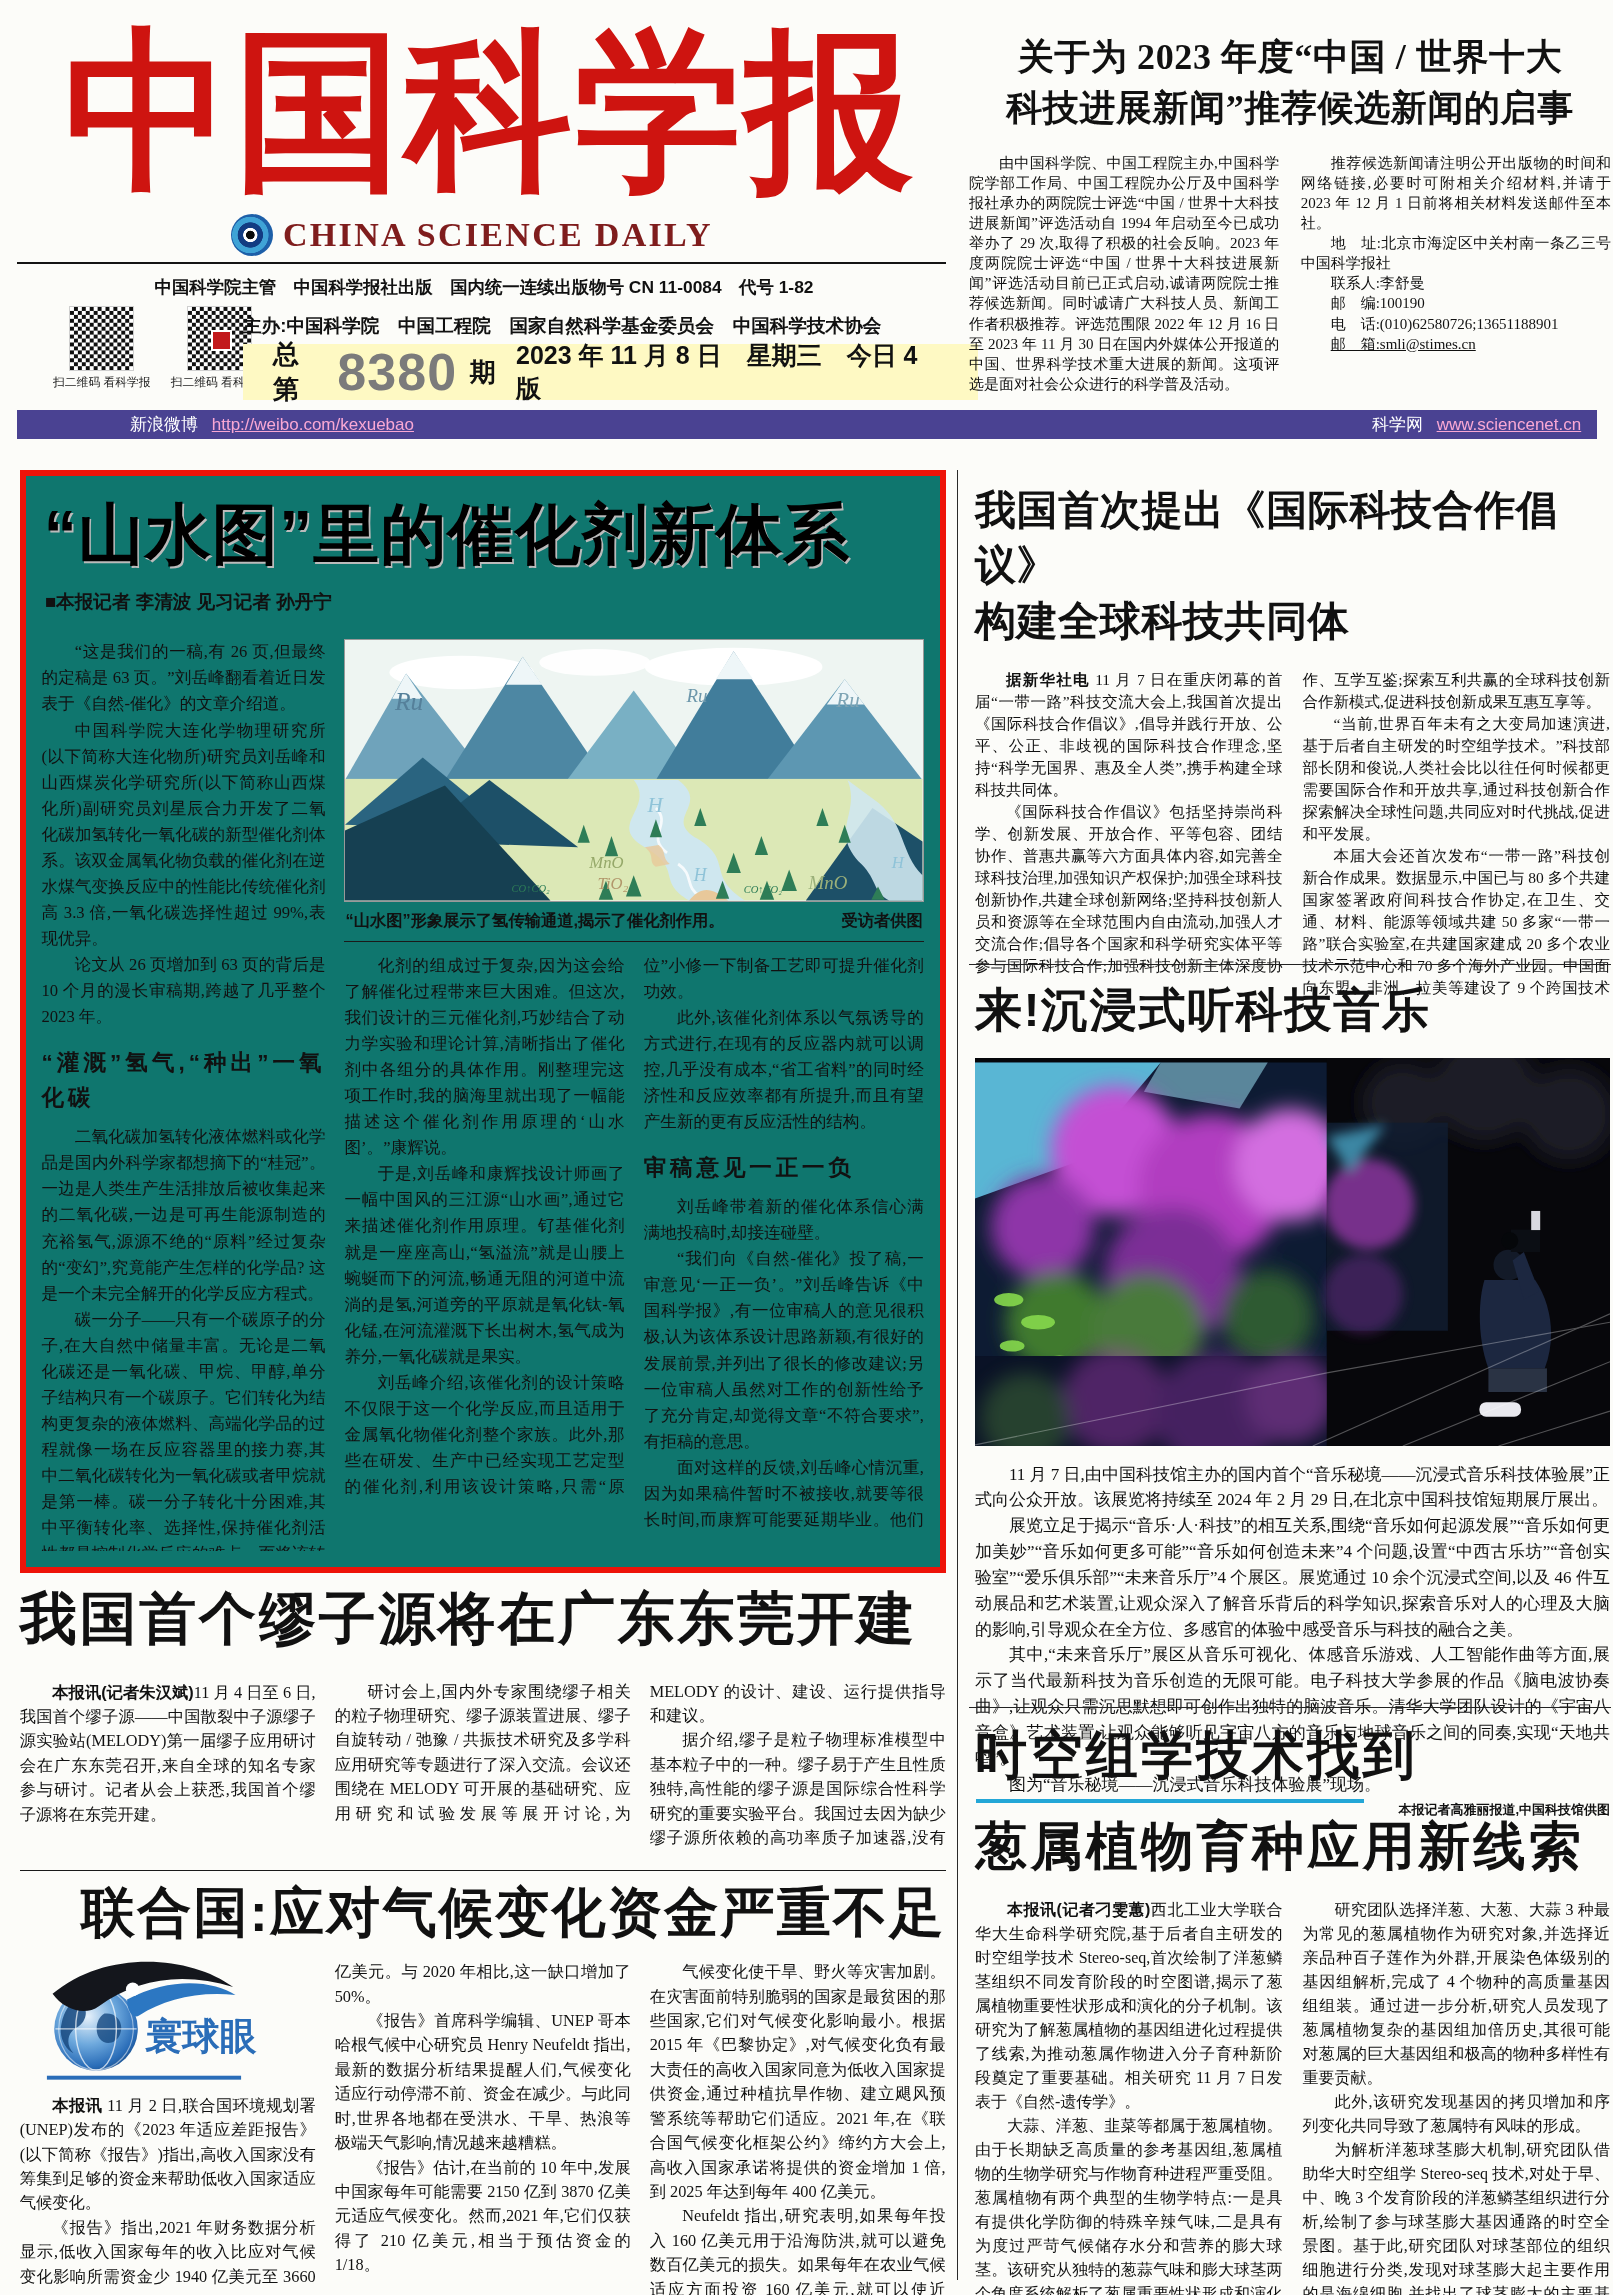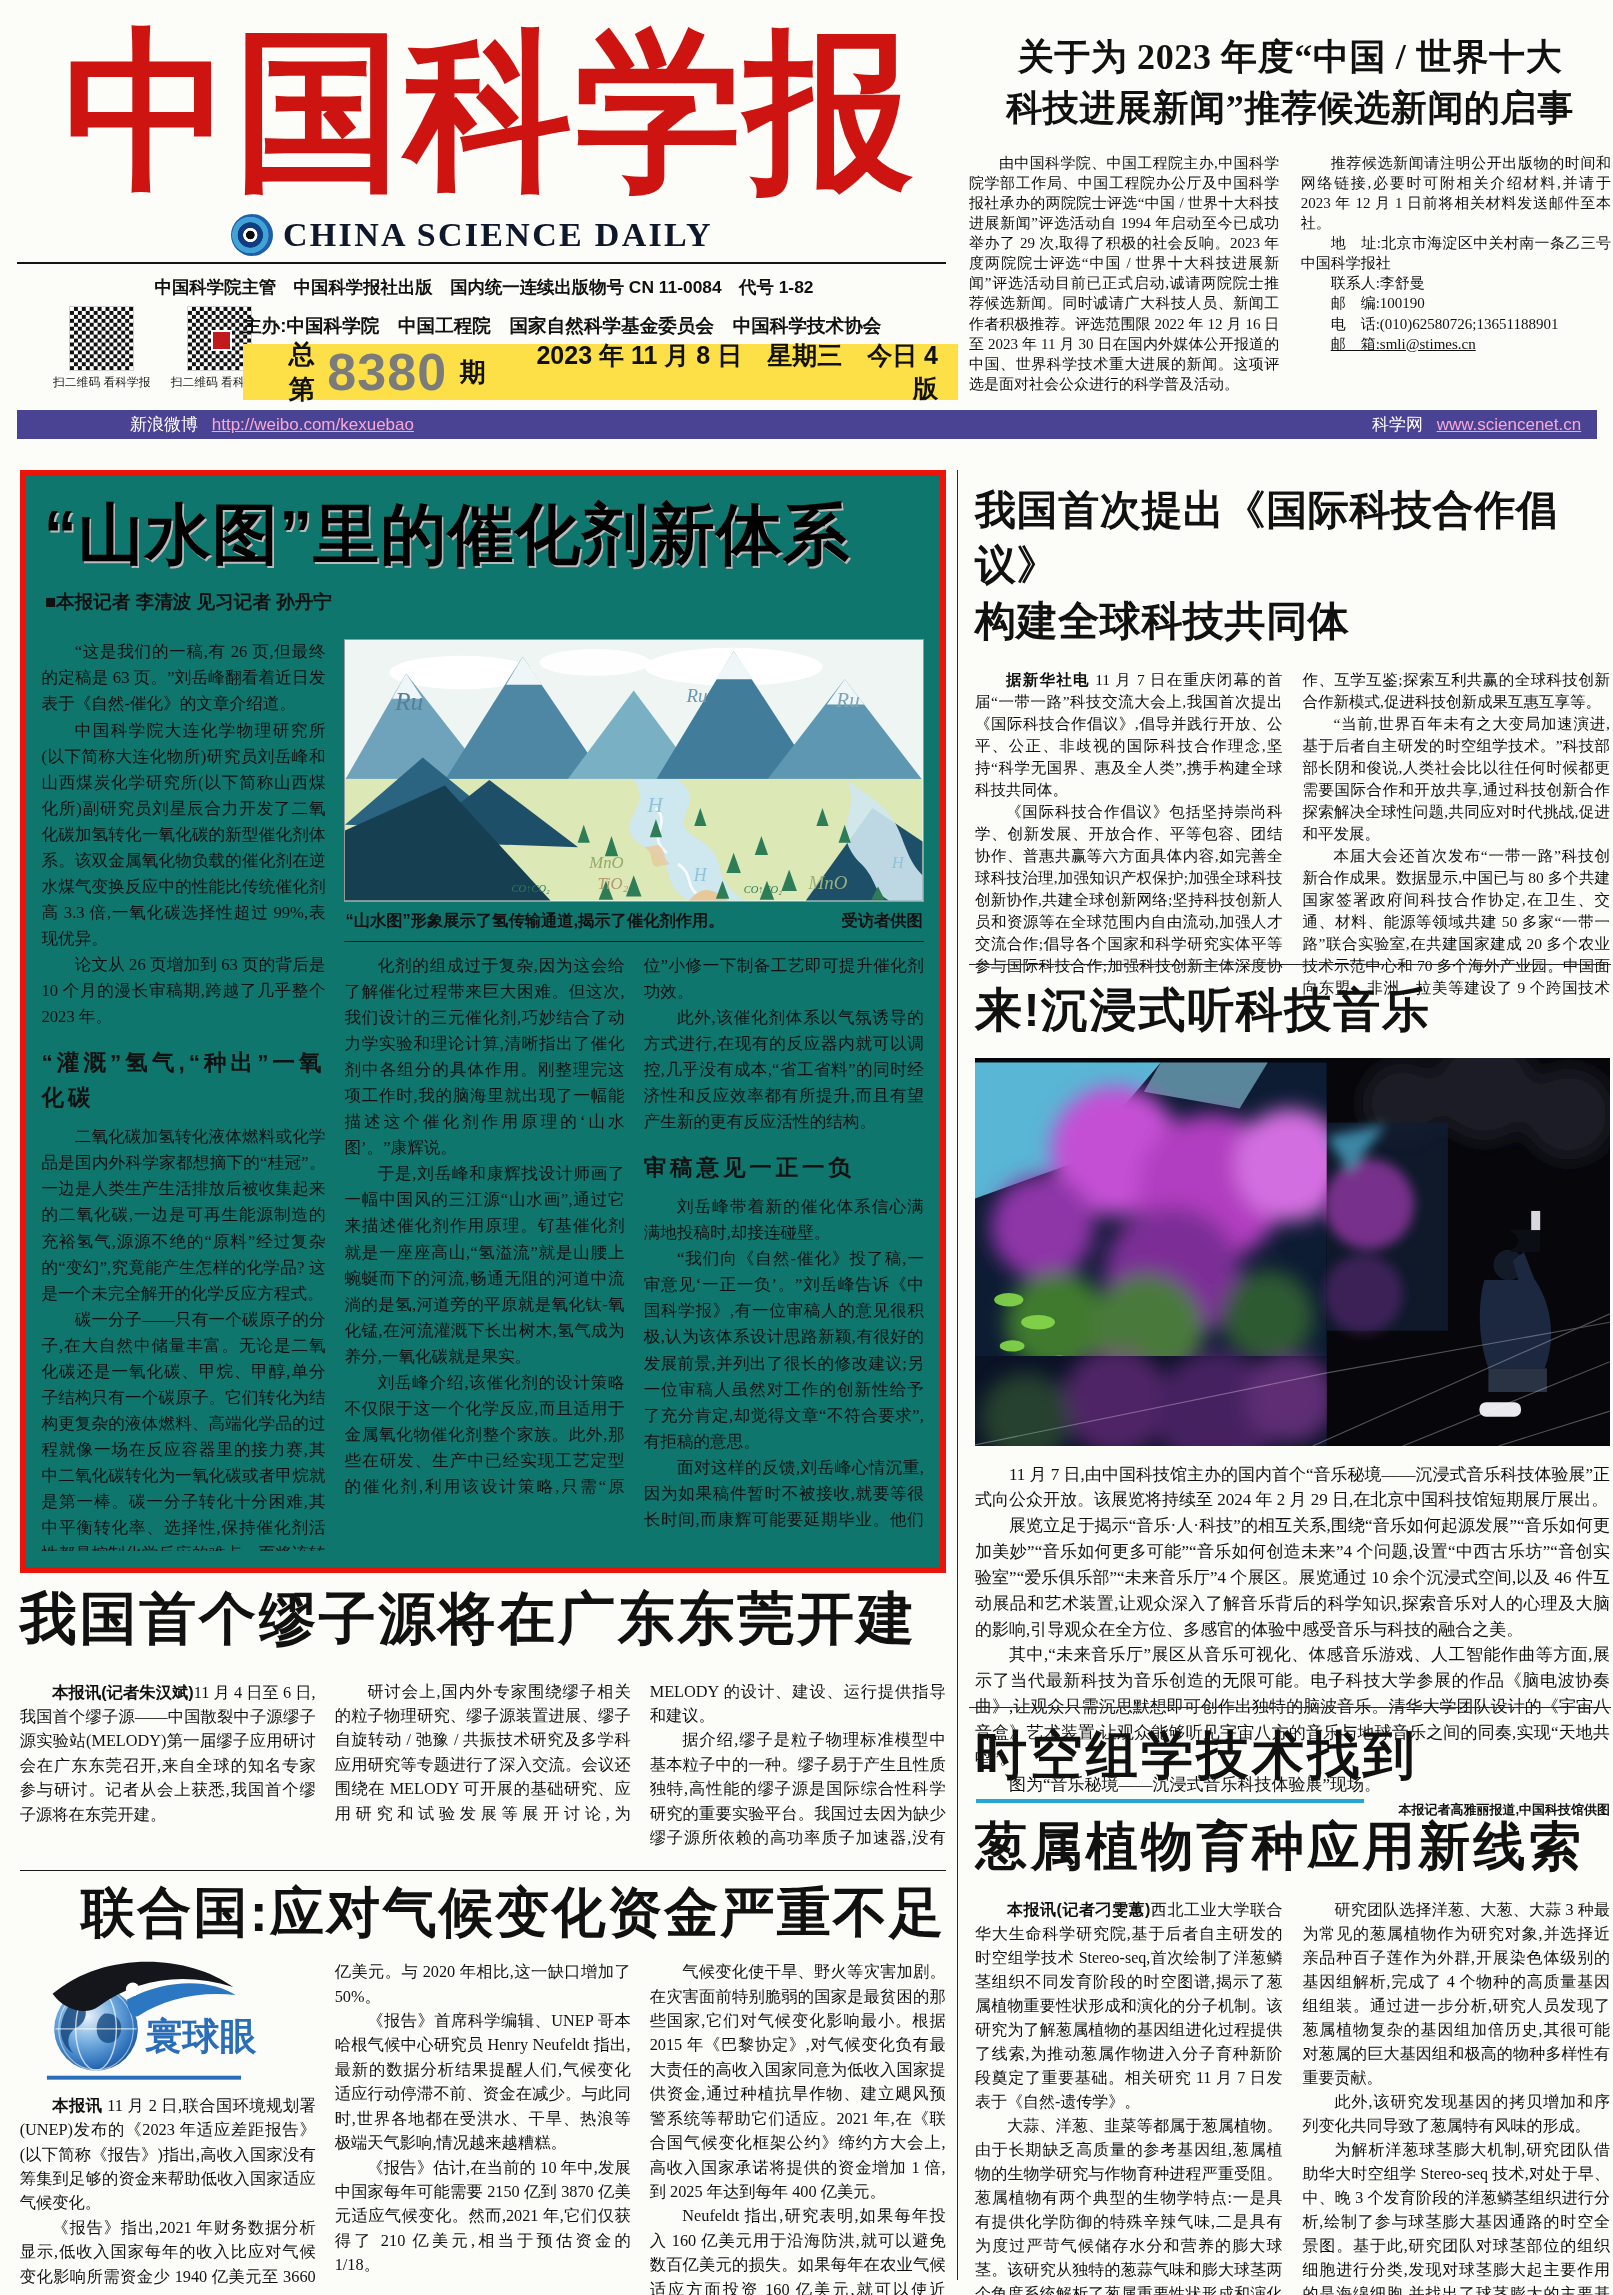--- a/index.html
+++ b/index.html
@@ -6,34 +6,34 @@
   #page{position:relative;width:1614px;height:2295px;background:#fcfcf9;overflow:hidden;
         font-family:"Liberation Serif","DejaVu Serif",serif;color:#111;}
   .abs{position:absolute;}
   
   .masthead{left:62px;top:17px;width:856px;height:197px;text-align:center;
     font-family:"DejaVu Serif",serif;font-weight:bold;color:#ce1410;font-size:167px;line-height:186px;
     letter-spacing:3.4px;transform:scaleY(1.04);}
   .engrow{left:231px;top:214px;width:619px;display:flex;align-items:center;gap:10px;}
   .eye{width:42px;height:42px;border-radius:50%;flex:0 0 auto;
     background:radial-gradient(circle at 46% 50%, #0b0b0b 0 13%, #ffffff 15% 22%, #123c82 24% 40%, #3fa3d6 42% 58%, #1d5fa8 60% 76%, #5b3fa0 78% 100%);}
-  .engtxt{font-family:"Liberation Serif",serif;font-weight:bold;font-size:34px;letter-spacing:2.3px;color:#0f172a;}
+  .engtxt{font-family:"Liberation Serif",serif;font-weight:bold;font-size:34px;letter-spacing:2.3px;color:#7f1d1d;}
   .hrule{left:17px;top:262px;width:929px;height:1.7px;background:#141414;}
   .pubinfo{left:22.5px;top:275px;width:923px;text-align:center;font-size:17.4px;font-weight:600;
     font-family:"Liberation Sans",sans-serif;}
   .qrwrap{left:53px;top:307px;display:flex;gap:20px;}
   .qrcol{display:flex;flex-direction:column;align-items:center;gap:4.5px;}
   .qr{width:63px;height:63px;background:repeating-conic-gradient(#101010 0% 25%, #ffffff 0% 50%) 0 0/7.9px 7.9px;
       outline:1.7px solid #cfcfcf;position:relative;}
   .qr .ctr{position:absolute;left:23px;top:23px;width:17px;height:17px;background:#c2191c;border:2.3px solid #fff;}
   .qrlabel{font-size:11.8px;font-family:"Liberation Sans",sans-serif;color:#222;}
   .organizer{left:243px;top:313px;width:698px;font-size:18.6px;font-weight:700;
     font-family:"Liberation Sans",sans-serif;}
-  .issuebox{left:243px;top:344px;width:675px;height:56px;background:#fde047;display:flex;
-    align-items:center;padding:0 20px;gap:12.4px;font-family:"Liberation Sans",sans-serif;text-align:right;}
+  .issuebox{left:243px;top:344px;width:675px;height:56px;background:#fef9c3;display:flex;
+    align-items:center;padding:0 30px;gap:12.4px;font-family:"Liberation Sans",sans-serif;}
   .ib-pre,.ib-suf{font-size:26px;font-weight:700;}
   .ib-no{font-size:52px;font-weight:800;color:#7b7b7b;letter-spacing:1.1px;line-height:52px;}
   .ib-date{font-size:25px;font-weight:700;margin-left:7.9px;}
   .weibobar{left:17px;top:410px;width:1580px;height:29px;background:#4a4292;color:#fff;
     display:flex;align-items:center;justify-content:space-between;padding:0 15.8px 0 113px;box-sizing:border-box;
     font-family:"Liberation Sans",sans-serif;font-size:17px;}
   .weibobar .url{text-decoration:underline;color:#f9a8d4;margin-left:9px;}
   
   .annc{left:969px;top:26px;width:642px;}
   .annc h2{margin:5.6px 0 0;text-align:center;font-size:36px;line-height:1.42;letter-spacing:0.6px;

